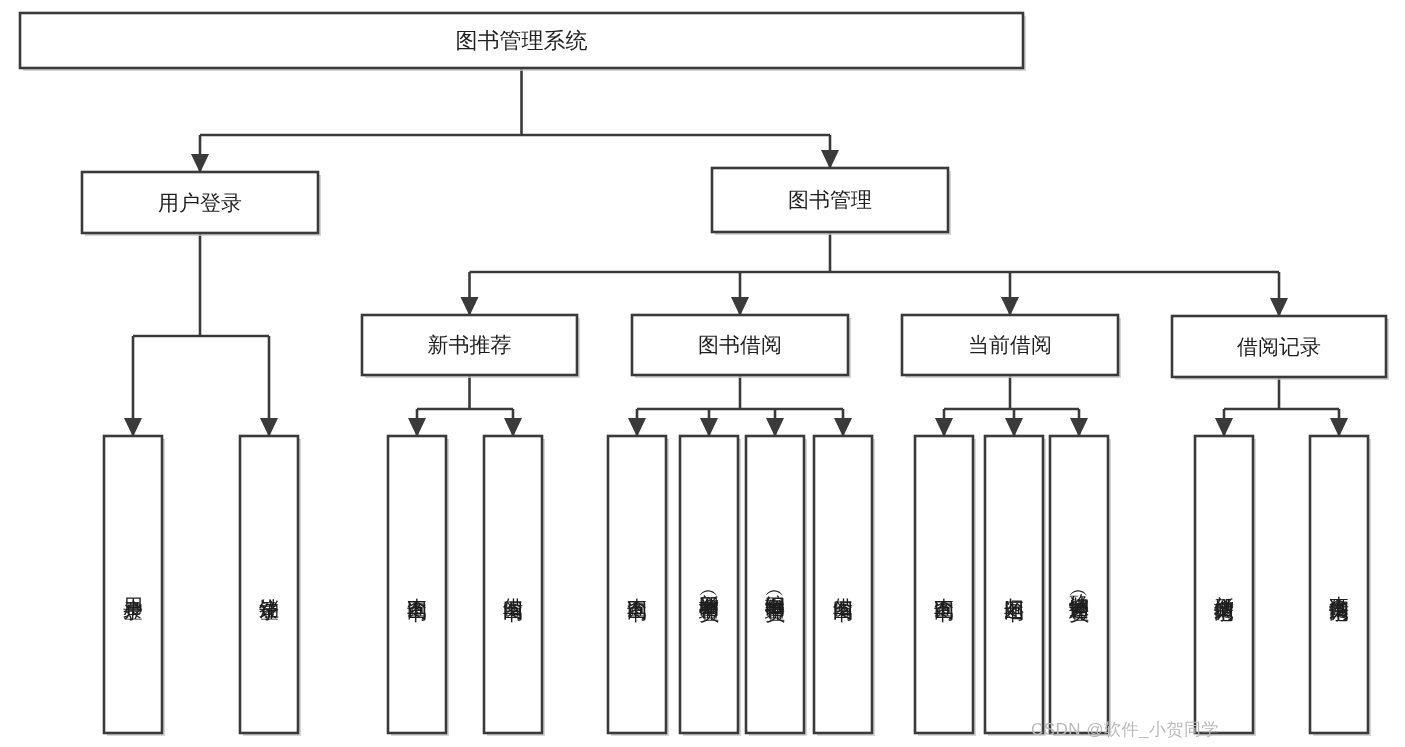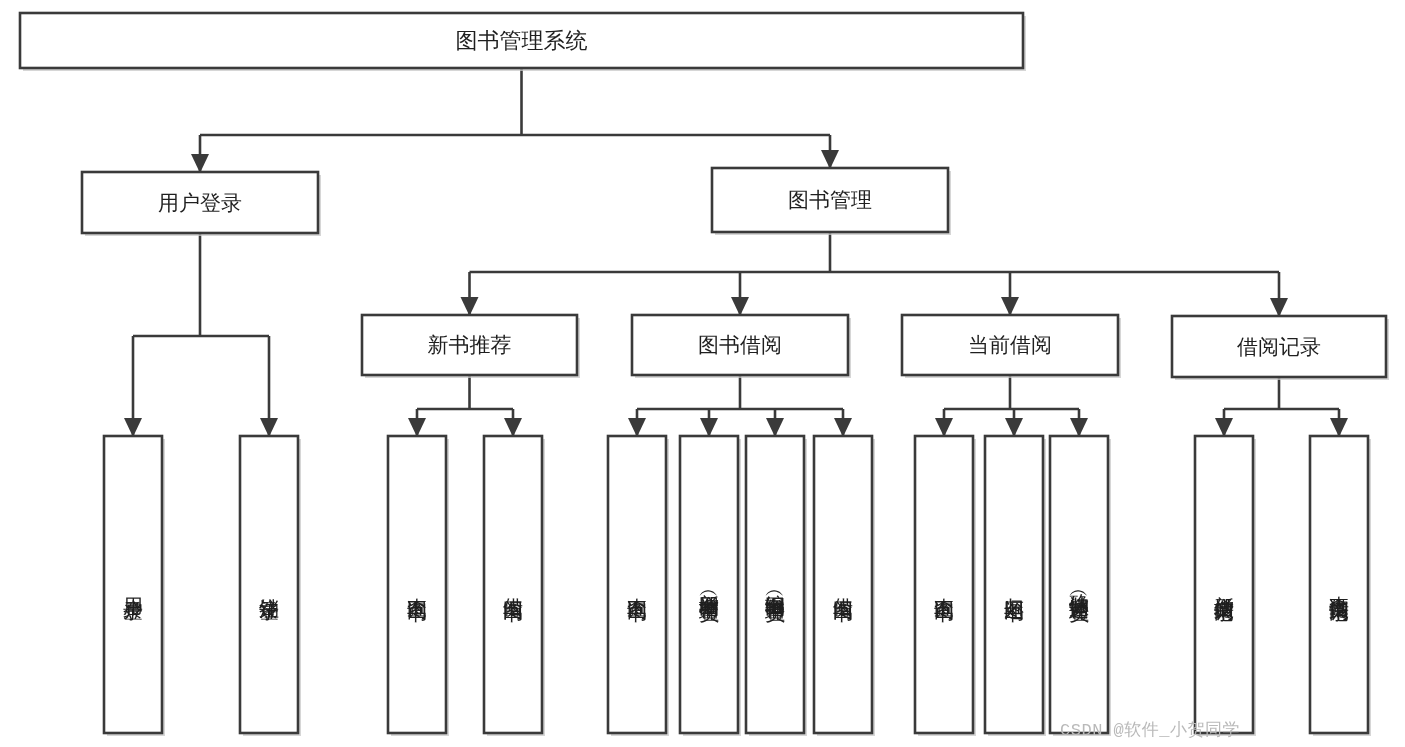--- a/index.html
+++ b/index.html
@@ -12,21 +12,20 @@
     width: 1405px;
     height: 747px;
     font-family: "DejaVu Sans", "Liberation Sans", sans-serif;
     overflow: hidden;
   }
   #diagram-root {
     position: relative;
     width: 1227px;
     height: 747px;
     background: #ffffff;
-    padding-left: 21px;
   }
   svg.diagram-canvas {
     position: absolute;
     top: 0;
     left: 0;
     width: 1405px;
     height: 747px;
     display: block;
   }
   .node-box {
@@ -79,21 +78,21 @@
     line-height: 1.16;
     color: #1f1f1f;
     letter-spacing: 1.5px;
     text-align: center;
     white-space: nowrap;
   }
   .watermark {
     position: absolute;
     right: 8px;
     bottom: 6px;
-    font-family: Liberation Mono, monospace;
+    font-family: Liberation Sans, sans-serif;
     font-size: 17px;
     color: #b9b9b9;
     letter-spacing: 0.5px;
     white-space: nowrap;
   }
 </style>
 </head>
 <body>
 
 <div id="diagram-root">

